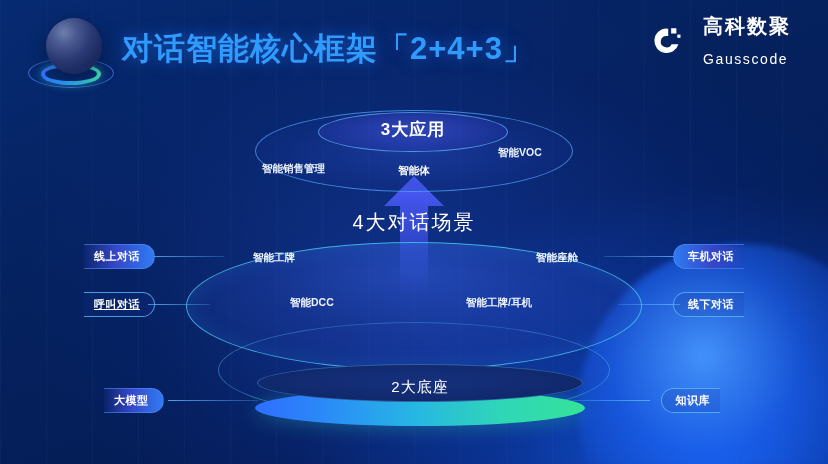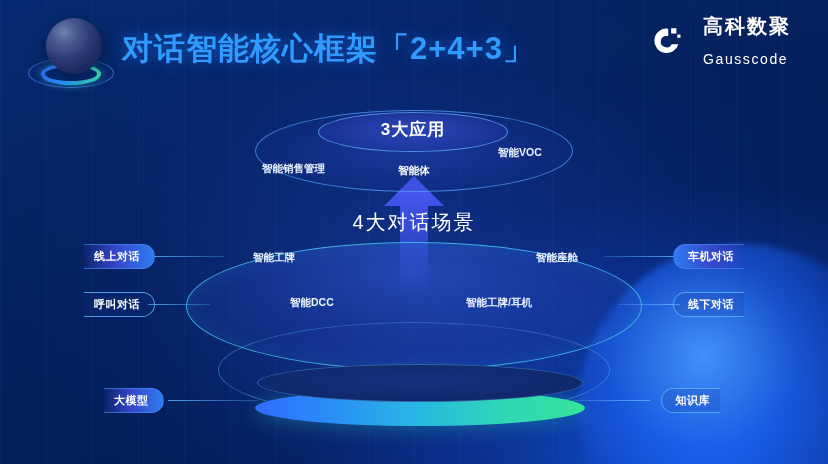--- a/index.html
+++ b/index.html
@@ -133,21 +133,21 @@
 
   
   .pill {
     position:absolute; height:25px; display:flex; align-items:center; justify-content:center;
     font-size:11px; font-weight:bold; color:#ffffff; white-space:nowrap; letter-spacing:.5px;
   }
   .pill-l { border-radius:0 14px 14px 0; padding:0 14px 0 10px; }
   .pill-r { border-radius:14px 0 0 14px; padding:0 10px 0 14px; }
   .pill-fill-l { background:linear-gradient(90deg,rgba(42,62,170,.15) 0%,#3646c8 45%,#2f7bf2 100%); border:1px solid rgba(80,150,250,.55); border-left:none; }
   .pill-fill-r { background:linear-gradient(270deg,rgba(42,62,170,.15) 0%,#3646c8 45%,#2f7bf2 100%); border:1px solid rgba(80,150,250,.55); border-right:none; }
-  .pill-out-l { background:rgba(20,50,150,.18); border:1px solid rgba(95,185,250,.80); border-left:none; }
+  .pill-out-l { background:rgba(20,50,150,.18); border:1px solid rgba(95,185,250,.80); border-left:none;text-decoration:underline; }
   .pill-out-r { background:rgba(20,50,150,.18); border:1px solid rgba(95,185,250,.80); border-right:none; }
 
   .conn { position:absolute; height:1px; background:linear-gradient(90deg, rgba(90,180,255,.85), rgba(90,180,255,.25)); }
   .conn-r { background:linear-gradient(270deg, rgba(90,180,255,.85), rgba(90,180,255,.25)); }
 </style>
 </head>
 <body>
 
 <div id="stage">
   <div class="grid"></div>
@@ -203,20 +203,21 @@
     <div class="ell ring-top-inner"></div>
     <div class="lbl-app-title">3大应用</div>
     <div class="lbl-sales">智能销售管理</div>
     <div class="lbl-voc">智能VOC</div>
     <div class="lbl-agent">智能体</div>
 
     <div class="cyl">
       <div class="cyl-bottom"></div>
       <div class="cyl-mask"></div>
     </div>
+    <div class="lbl-base">2大底座</div>
 
     <div class="conn" style="left:148px; top:160px; width:76px;"></div>
     <div class="conn" style="left:148px; top:208px; width:62px;"></div>
     <div class="conn" style="left:168px; top:304px; width:90px;"></div>
     <div class="conn conn-r" style="left:604px; top:160px; width:76px;"></div>
     <div class="conn conn-r" style="left:618px; top:208px; width:62px;"></div>
     <div class="conn conn-r" style="left:572px; top:304px; width:78px;"></div>
 
     <div class="pill pill-l pill-fill-l" style="left:84px; top:148px;">
       <span>线上对话</span>

